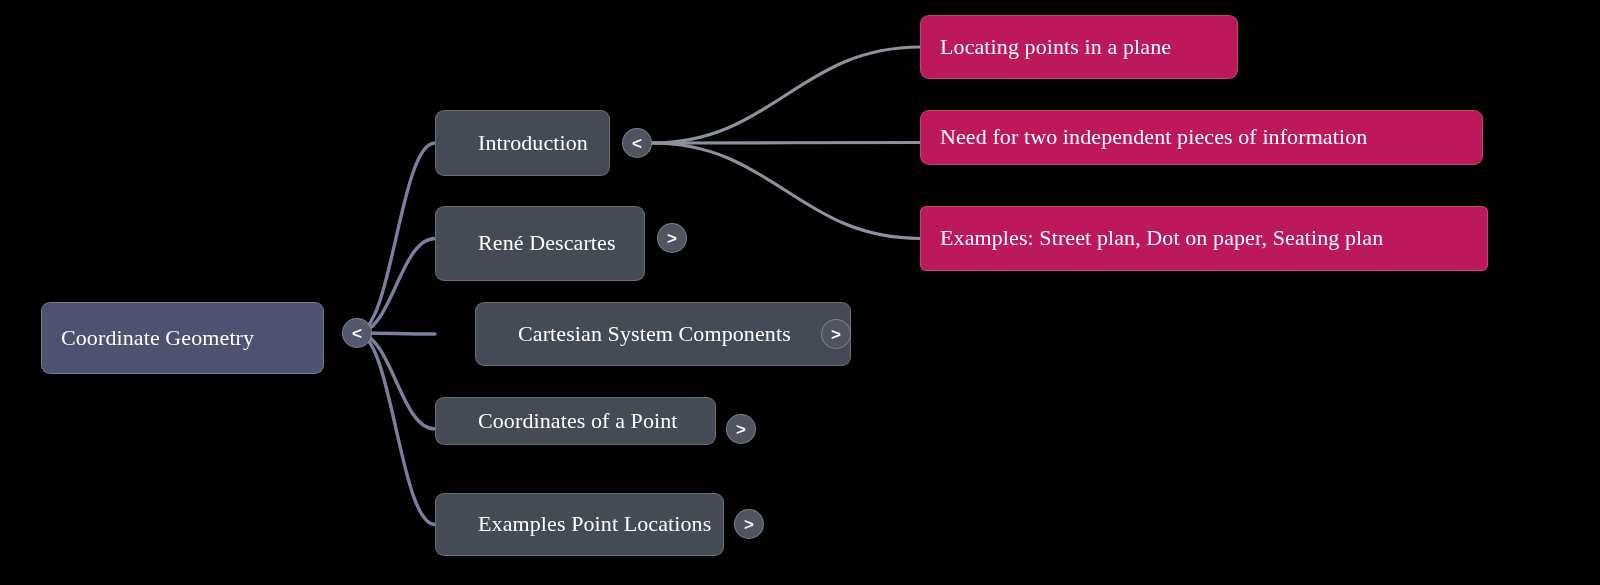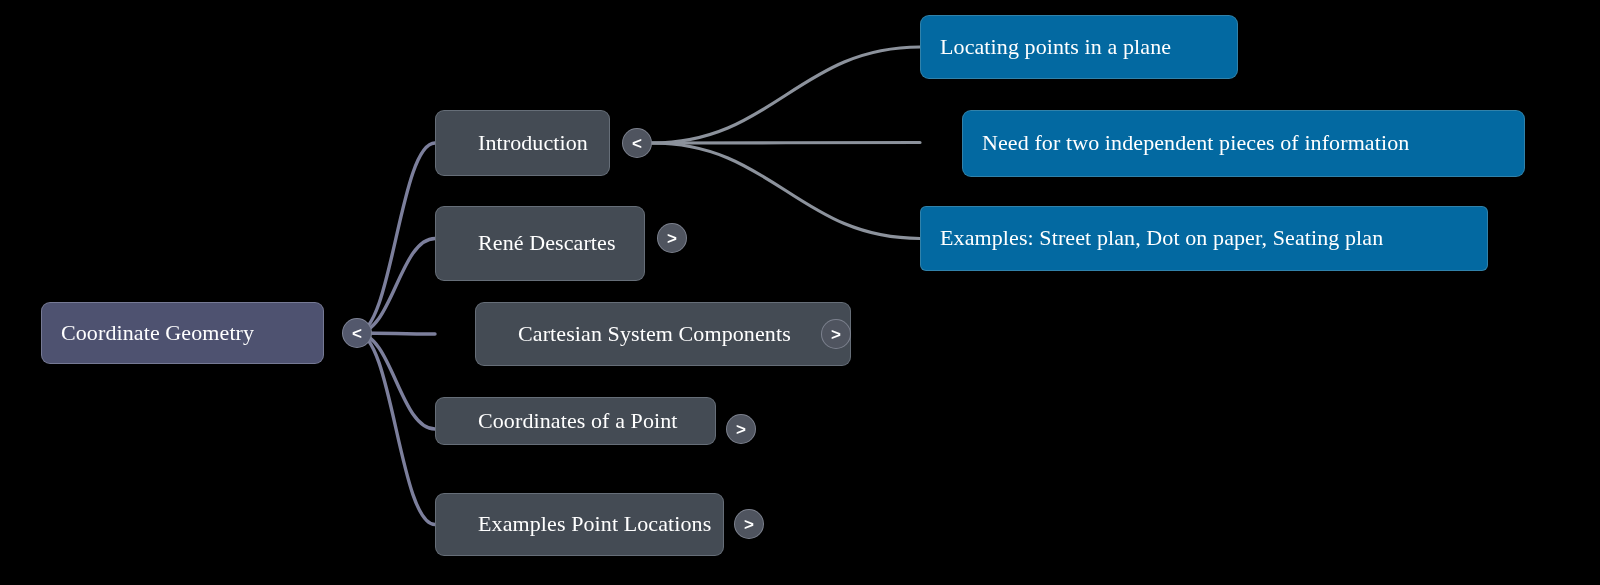--- a/index.html
+++ b/index.html
@@ -41,21 +41,21 @@
   .node-root {
     background: #4e5270;
     border-color: rgba(200, 203, 225, 0.33);
   }
   .node-branch {
     background: #444b54;
     border-color: rgba(190, 200, 215, 0.28);
     padding-left: 42px;
   }
   .node-leaf {
-    background: #0369a1;
+    background: #be185d;
     border-color: rgba(180, 205, 198, 0.26);
   }
   .toggle {
     position: absolute;
     width: 30px;
     height: 30px;
     border-radius: 50%;
     background: #4f545f;
     border: 1px solid rgba(198, 203, 218, 0.38);
     box-sizing: border-box;
@@ -84,21 +84,21 @@
       <path d="M 357 333 C 392.1 333, 399.9 143, 435 143" fill="none" stroke="#7c7f9c" stroke-width="3.4" stroke-linecap="round"></path>
       <path d="M 357 333 C 392.1 333, 399.9 238.5, 435 238.5" fill="none" stroke="#7c7f9c" stroke-width="3.4" stroke-linecap="round"></path>
       <path d="M 357 333 C 392.1 333, 399.9 334, 435 334" fill="none" stroke="#7c7f9c" stroke-width="3.4" stroke-linecap="round"></path>
       <path d="M 357 333 C 392.1 333, 399.9 429, 435 429" fill="none" stroke="#7c7f9c" stroke-width="3.4" stroke-linecap="round"></path>
       <path d="M 357 333 C 392.1 333, 399.9 524.5, 435 524.5" fill="none" stroke="#7c7f9c" stroke-width="3.4" stroke-linecap="round"></path>
       <path d="M 652 143 C 772.6 143, 799.4 47, 920 47" fill="none" stroke="#8c929c" stroke-width="3.2" stroke-linecap="round"></path>
       <path d="M 652 143 C 772.6 143, 799.4 142.5, 920 142.5" fill="none" stroke="#8c929c" stroke-width="3.2" stroke-linecap="round"></path>
       <path d="M 652 143 C 772.6 143, 799.4 238.5, 920 238.5" fill="none" stroke="#8c929c" stroke-width="3.2" stroke-linecap="round"></path>
     </svg>
 
-  <div class="node node-root" id="root-node" style="left: 41px; top: 302px; width: 283px; height: 62px;">
+  <div class="node node-root" id="root-node" style="left: 41px; top: 302px; width: 283px; height: 72px;">
     <span>Coordinate Geometry</span>
   </div>
   <div class="toggle toggle-root" id="root-toggle" style="left: 342px; top: 318px;">&lt;</div>
 
   <div id="branch-container">
       <div class="node node-branch" style="left: 435px; top: 110px; width: 175px; height: 66px;">
         <span>Introduction</span>
       </div>
       <div class="toggle" style="left: 622px; top: 128px;">&lt;</div>
       <div class="node node-branch" style="left: 435px; top: 206px; width: 210px; height: 75px;">
@@ -116,21 +116,21 @@
       <div class="node node-branch" style="left: 435px; top: 493px; width: 289px; height: 63px;">
         <span>Examples Point Locations</span>
       </div>
       <div class="toggle" style="left: 734px; top: 509px;">&gt;</div>
     </div>
 
   <div id="leaf-container">
       <div class="node node-leaf" style="left: 920px; top: 15px; width: 318px; height: 64px;">
         <span>Locating points in a plane</span>
       </div>
-      <div class="node node-leaf" style="left: 920px; top: 110px; width: 563px; height: 67px; margin-left: 42px;">
+      <div class="node node-leaf" style="left: 920px; top: 110px; width: 563px; height: 55px;">
         <span>Need for two independent pieces of information</span>
       </div>
       <div class="node node-leaf" style="left: 920px; top: 206px; width: 568px; height: 65px; border-radius: 6px;">
         <span>Examples: Street plan, Dot on paper, Seating plan</span>
       </div>
     </div>
 
 </div>
 
 </body></html>

